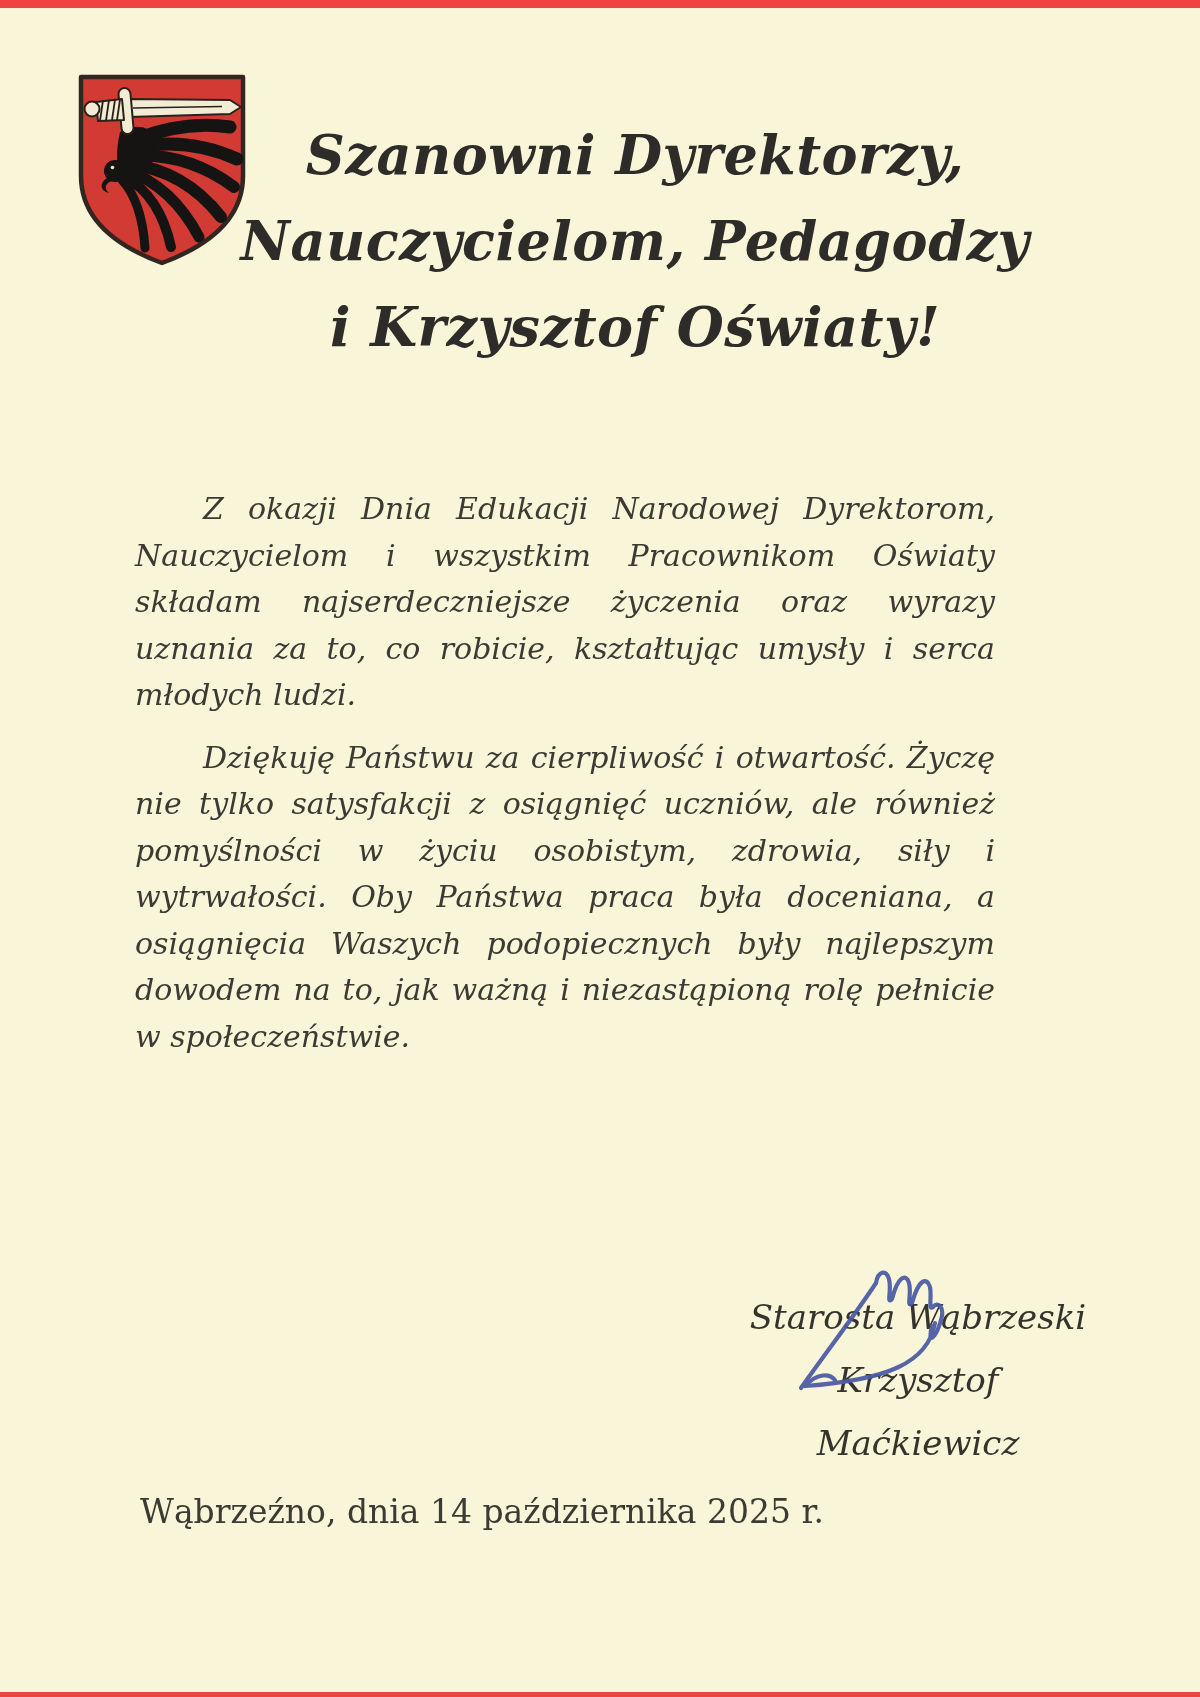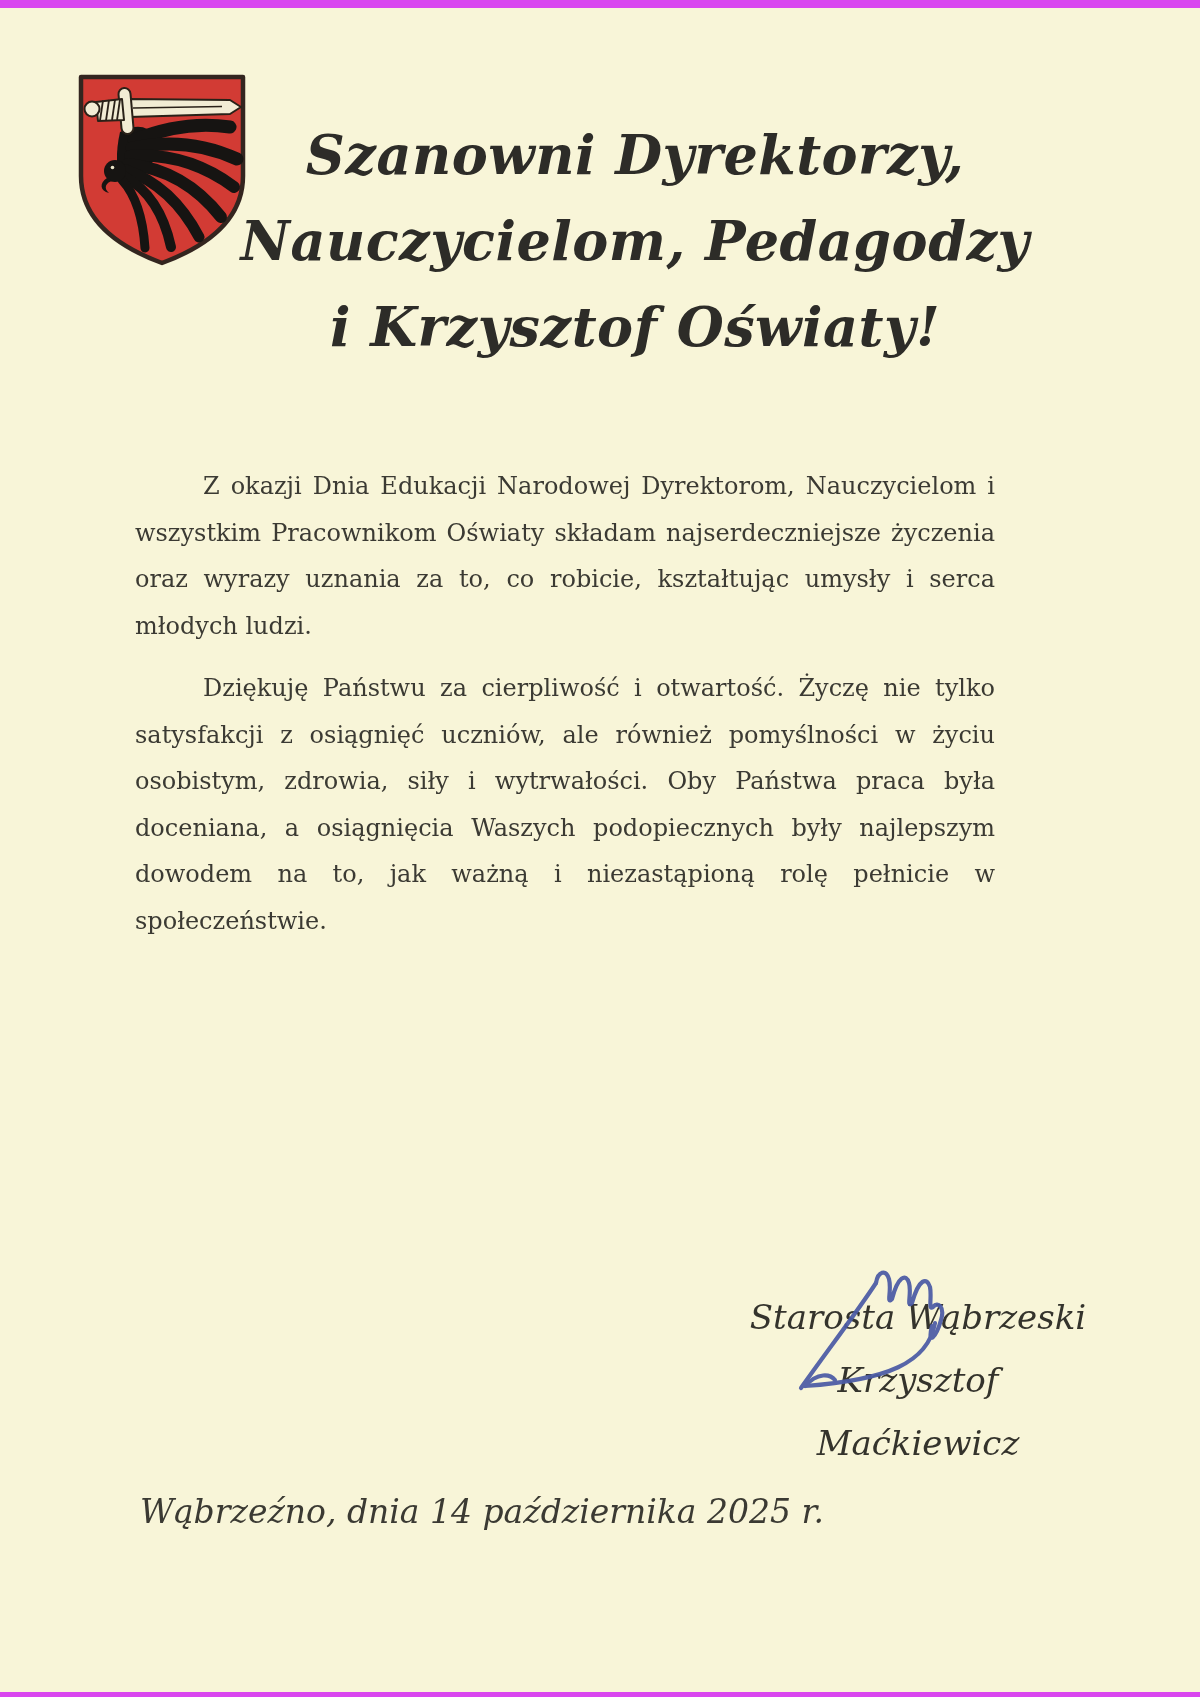--- a/index.html
+++ b/index.html
@@ -1,19 +1,19 @@
 <!DOCTYPE html>
 <html lang="pl"><head>
 <meta charset="utf-8">
 <style>
   html,body{margin:0;padding:0;background:#ffffff;}
   .canvas{
     position:relative;
     width:1200px;height:1697px;
-    background:#d946ef;
+    background:#ef4444;
     overflow:hidden;
     font-family:"DejaVu Serif","Liberation Serif",serif;
   }
   .paper{
     position:absolute;left:0;right:0;top:8px;bottom:5px;
     background:#f8f5d8;
   }
   
   .crest{
     position:absolute;left:72px;top:70px;width:180px;height:200px;
@@ -22,22 +22,23 @@
   .title{
     position:absolute;left:235px;top:112px;width:800px;
     text-align:center;
     font-style:italic;font-weight:bold;
     font-size:54px;line-height:86px;
     color:#2d2c28;
     letter-spacing:0.5px;
   }
   
   .letter-body{
-    position:absolute;left:135px;top:463px;width:860px;
-    font-size:24px;line-height:46.5px;
+    position:absolute;left:135px;top:486px;width:860px;
+    font-style:italic;
+    font-size:30px;line-height:46.5px;
     color:#3b3a33;
     text-align:justify;
   }
   .letter-body p{
     margin:0 0 16px 0;
     text-indent:68px;
   }
   
   .sig-block{
     position:absolute;left:733px;top:1286px;width:370px;
@@ -46,21 +47,20 @@
     font-size:34px;line-height:63px;
     color:#34332c;
   }
   .sig-ink{
     position:absolute;left:785px;top:1266px;width:210px;height:145px;
     pointer-events:none;
   }
   
   .dateline{
     position:absolute;left:140px;top:1492px;
-    font-style:italic;
     font-size:33px;
     color:#3b3a33;
   }
 </style>
 </head>
 <body>
 
 <div class="canvas">
   <div class="paper"></div>
 

